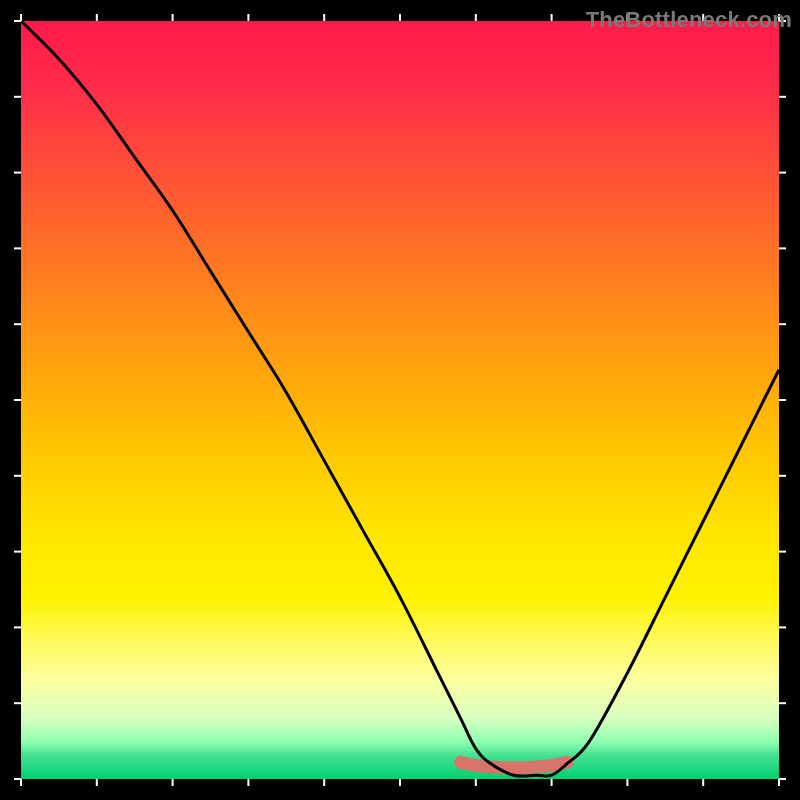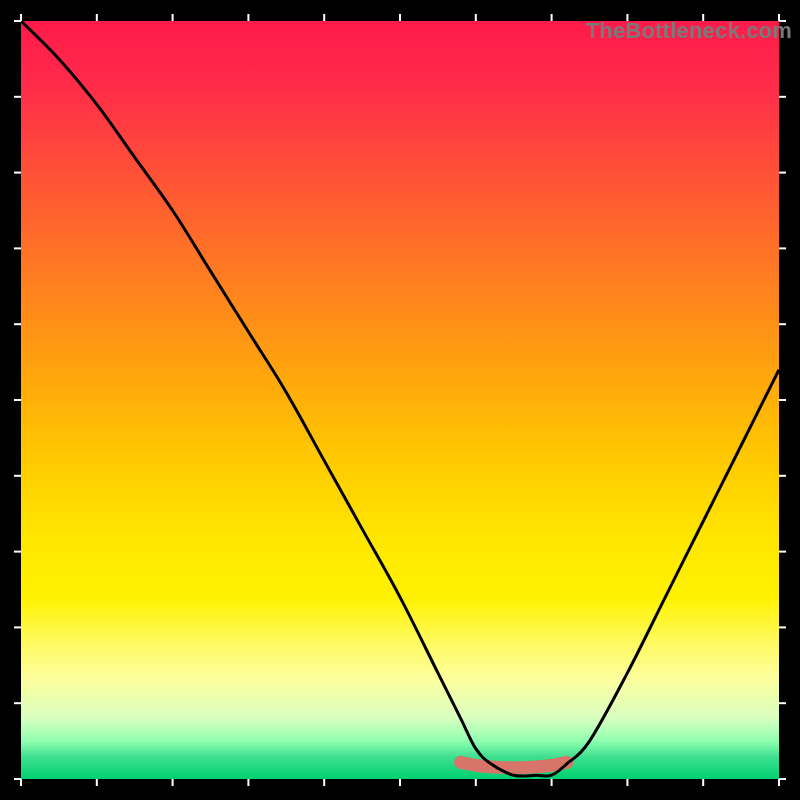--- a/index.html
+++ b/index.html
@@ -29,21 +29,21 @@
       #fffa60 82%,
       #fcffa0 87%,
       #d8ffc0 92%,
       #90ffb0 95%,
       #40e090 97%,
       #00d070 100%
     );
   }
   .watermark {
     position: absolute;
-    top: 18px;
+    top: 7px;
     right: 8px;
     font-family: Arial, Helvetica, sans-serif;
     font-size: 22px;
     font-weight: 600;
     color: #7a7a7a;
     letter-spacing: 0.2px;
   }
   .curve-svg {
     position: absolute;
     left: 0;

